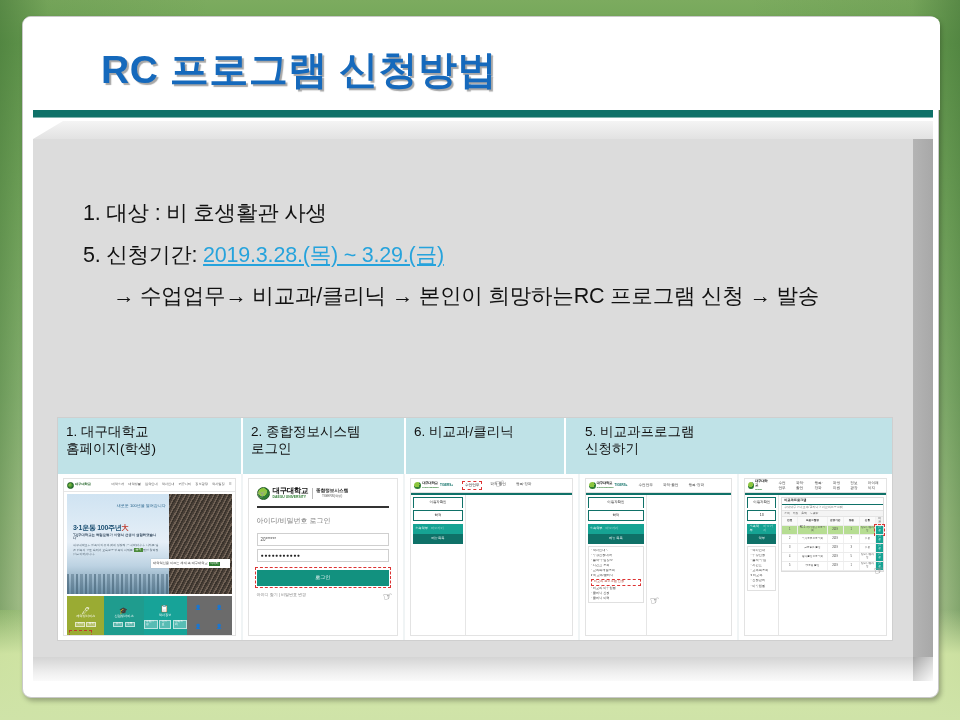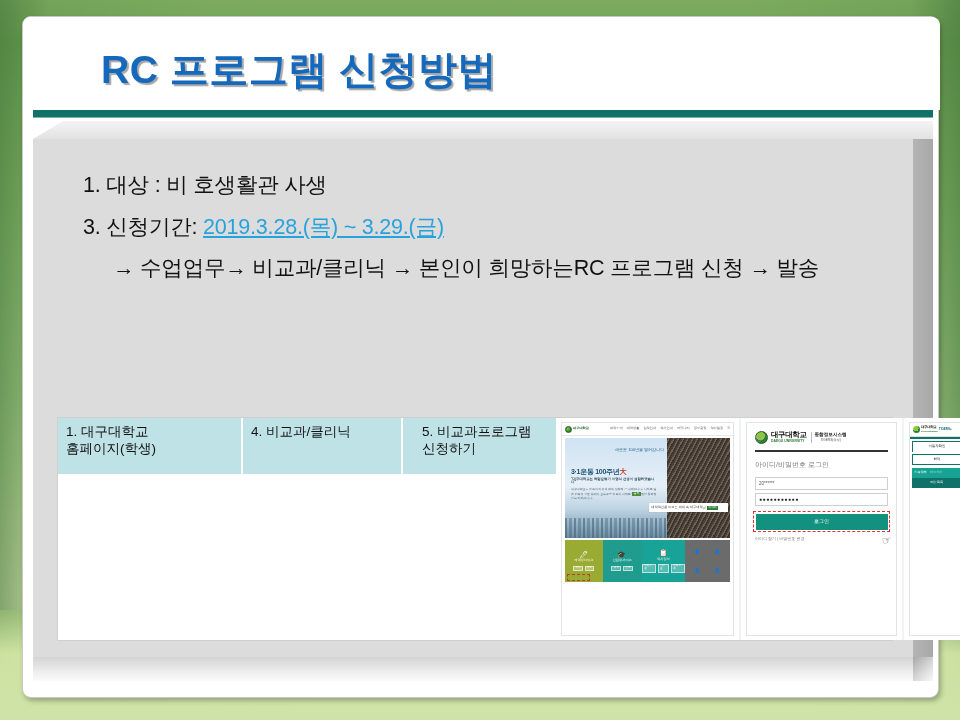--- a/index.html
+++ b/index.html
@@ -115,40 +115,40 @@
     position: absolute; left: 18px; top: 36px; width: 856px;
     color: #111;
   }
   .bullet {
     font-size: 21.5px;
     line-height: 1.0;
     margin-bottom: 20px;
     white-space: nowrap;
     letter-spacing: -.2px;
   }
-  .bullet.b1 { padding-left: 32px; }
+  .bullet.b1 { padding-left: 32px; margin-top: 28px; }
   .bullet.b2 { padding-left: 32px; }
   .bullet.b3 { padding-left: 32px; }
   .bullet.b4 { padding-left: 22px; margin-bottom: 14px; }
   .bullet.b5 { padding-left: 62px; margin-bottom: 14px; }
   .date-link {
     color: #26a3dc;
     text-decoration: underline;
     text-underline-offset: 2px;
   }
 
   
   #steps {
     position: absolute;
     left: 24px; top: 278px;
     width: 836px; height: 224px;
     background: #ffffff;
     border: 1px solid #cfcfcf;
     display: flex;
-    flex-direction: row;
+    flex-direction: column;
   }
   #steps-head {
     display: flex;
     height: 56px;
     background: #bfe2e7;
   }
   .step-head {
     background: #bfe2e7;
     border-right: 2px solid #ffffff;
     padding: 5px 6px 0 8px;
@@ -453,35 +453,39 @@
       <div id="panel-bevel-top"></div>
       <div id="panel-chamfer"></div>
       <div id="panel-shadow-right"></div>
       <div id="panel-shadow-bottom"></div>
 
       <div id="panel">
 
         <div id="bullets">
           <div class="bullet b1">1. 대상 : 비 호생활관 사생</div>
           <div class="bullet b3">
-            <span>3. 신청기간:</span>
+            <span>5. 신청기간:</span>
             <span class="date-link">2019.3.28.(목) ~ 3.29.(금)</span>
           </div>
           <div class="bullet b5">→ 수업업무→ 비교과/클리닉 → 본인이 희망하는RC 프로그램 신청 → 발송</div>
         </div>
 
         <div id="steps">
 
           <div id="steps-head">
             <div class="step-head sh-0">
               <span class="step-head-txt">1. 대구대학교
     홈페이지(학생)</span>
             </div>
+            <div class="step-head sh-1">
+              <span class="step-head-txt">2. 종합정보시스템
+    로그인</span>
+            </div>
             <div class="step-head sh-3">
-              <span class="step-head-txt">4. 비교과/클리닉</span>
+              <span class="step-head-txt">6. 비교과/클리닉</span>
             </div>
             <div class="step-head sh-4">
               <span class="step-head-txt">5. 비교과프로그램
     신청하기</span>
             </div>
           </div>
 
           <div id="steps-body">
 
             <div class="step-cell sc-0">

